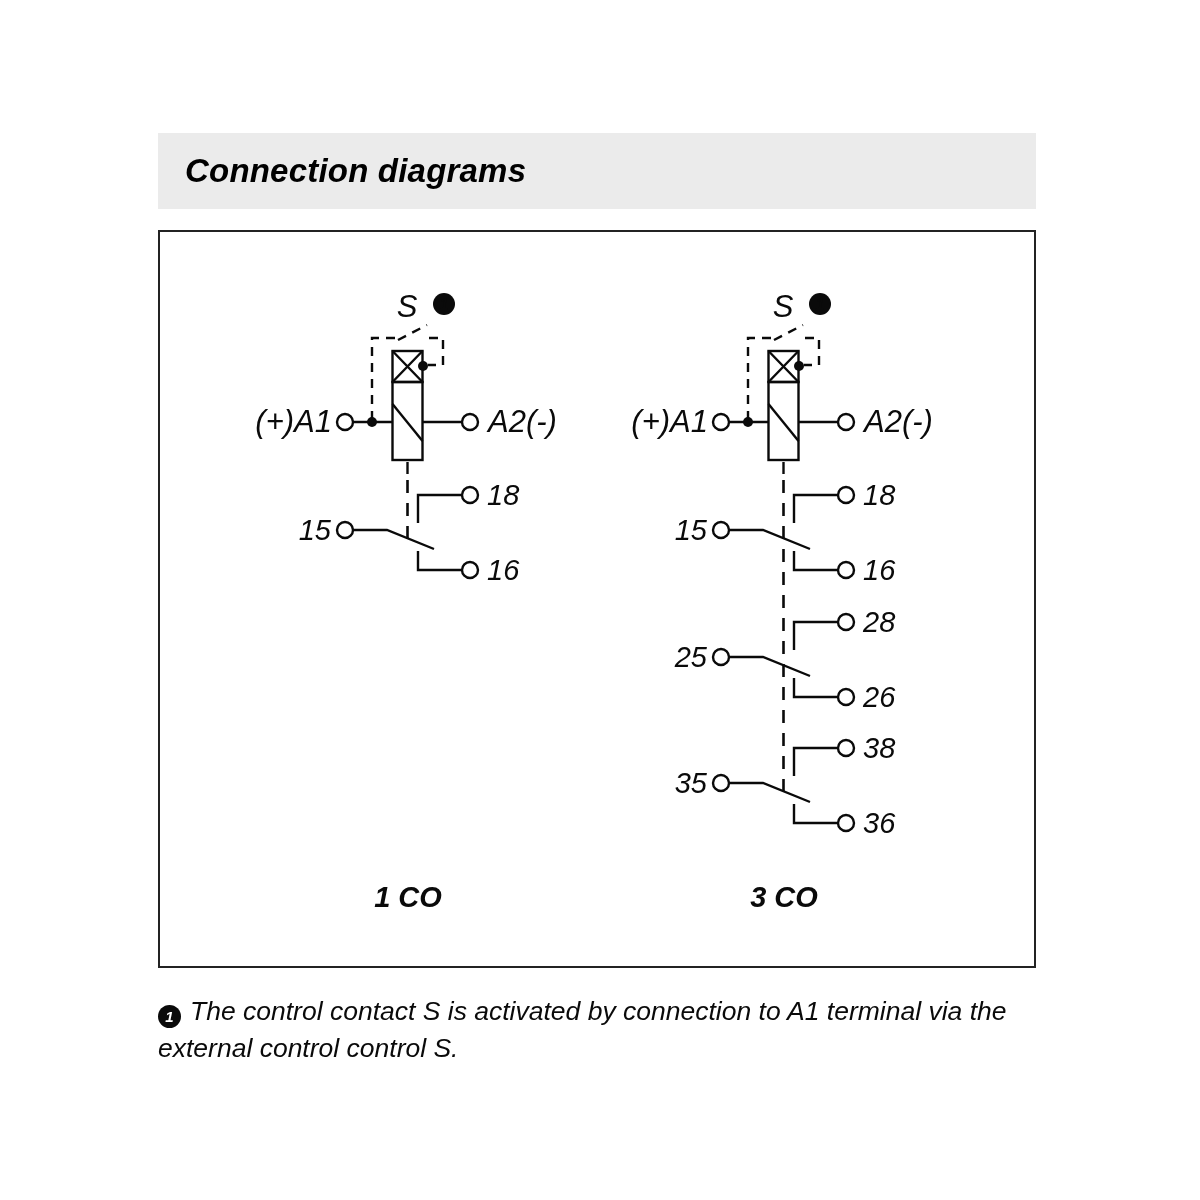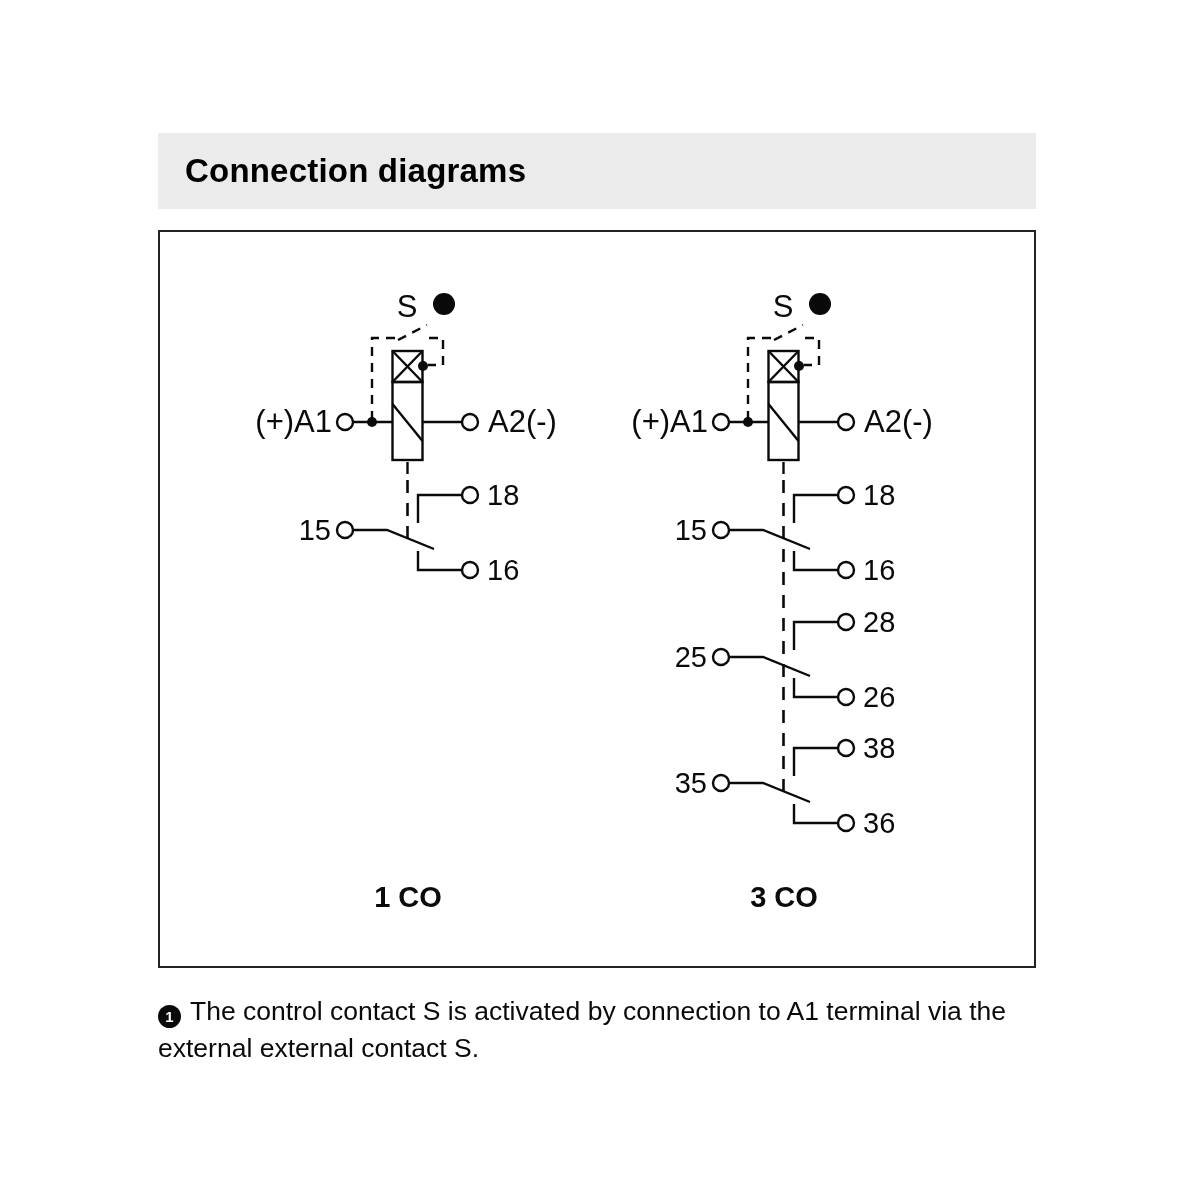--- a/index.html
+++ b/index.html
@@ -1,19 +1,19 @@
 <!DOCTYPE html>
 <html><head>
 <meta charset="utf-8">
 <style>
   html,body { margin:0; padding:0; background:#fff; }
   .screen {
     position:relative; width:1200px; height:1200px;
     background:#fff; overflow:hidden;
-    font-family:"Liberation Sans", sans-serif; color:#000;
+    font-family:"Liberation Sans", sans-serif; color:#000;font-style:italic;
   }
   .header-band {
     position:absolute; left:158px; top:133px; width:878px; height:76px;
     background:#ebebeb; display:flex; align-items:center;
     box-sizing:border-box; padding-left:27px;
   }
   .header-band h1 {
     margin:0; font-size:33px; font-weight:bold; letter-spacing:0.2px; color:#000;
   }
   .diagram-box {
@@ -169,16 +169,16 @@
       </g>
 
       <text class="cap" x="784" y="907" text-anchor="middle">3 CO</text>
     </g>
   </svg>
 
   <div class="footnote">
     <span class="footnote-marker">
         <span>1</span>
       </span><span>The control contact S is activated by connection to A1 terminal via the</span>
-    <div>external external contact S.</div>
+    <div>external control control S.</div>
   </div>
 
 </div>
 
 </body></html>

